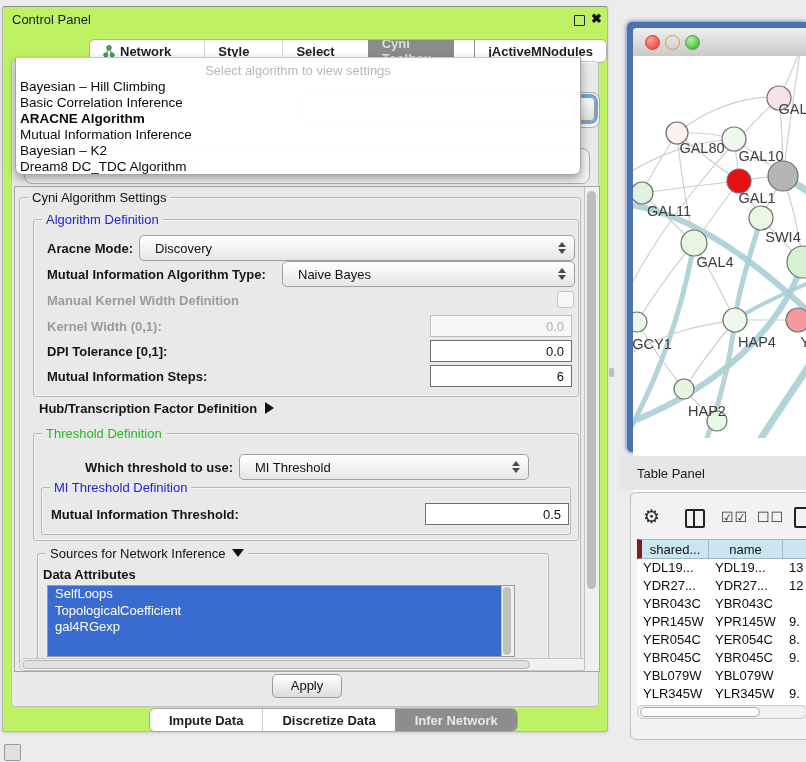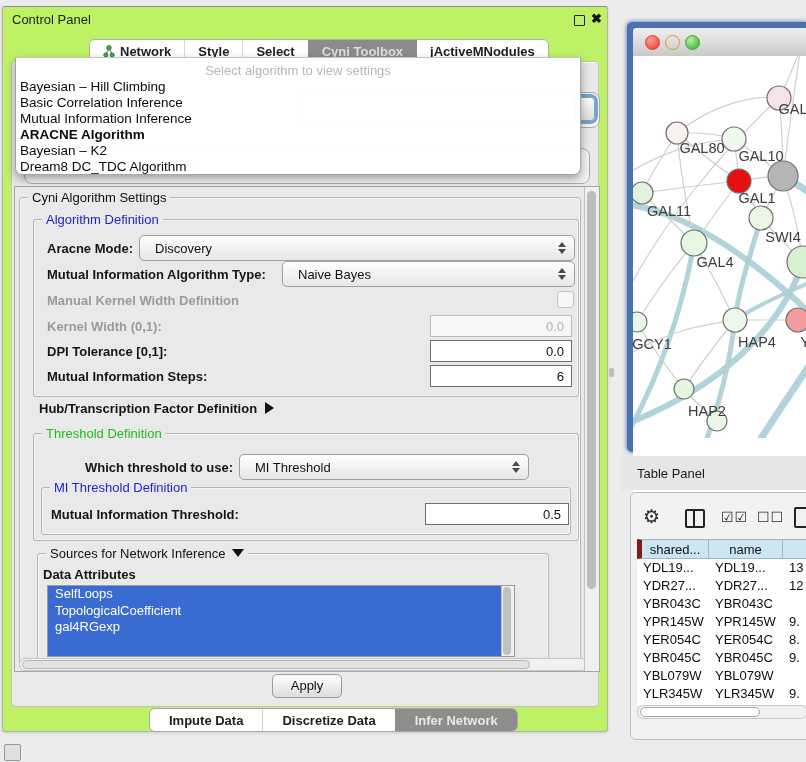--- a/index.html
+++ b/index.html
@@ -15,21 +15,21 @@
     background:#bef264;border:1px solid #b3b3b3;border-top:1px solid #8f8f8f;
     border-radius:3px;box-shadow:0 1px 3px rgba(0,0,0,.15);
   }
   .cp-titlebar{position:absolute;left:0;top:0;width:100%;height:24px;}
   .cp-title{position:absolute;left:9px;top:5px;font-size:13px;color:#1c1c1c;}
   .cp-float{position:absolute;right:22px;top:8px;width:9px;height:9px;border:1.5px solid #222;border-radius:1px;}
   .cp-close{position:absolute;right:5px;top:4px;font-size:13px;font-weight:bold;color:#111;}
   
   #top-tabs{
     position:absolute;left:86px;top:32px;height:22px;display:flex;
-    background:#fff;border:1px solid #aeaeae;border-radius:6px;overflow:hidden;
+    background:#fff;border:1px solid #aeaeae;border-radius:6px;overflow:hidden;gap:20px;
   }
   .tab{display:flex;align-items:center;gap:5px;padding:0 13px;font-size:13px;font-weight:bold;color:#1d1d1d;border-left:1px solid #d8d8d8;}
   .tab:first-child{border-left:none;}
   .tab.selected{background:#8b8b8b;color:#dedede;border-left-color:#8b8b8b;}
   .tab.selected + .tab{border-left-color:#8b8b8b;}
   
   .cp-content{
     position:absolute;left:8px;top:54px;width:586px;height:644px;
     background:#e9e9e9;border:1px solid #c2c2c2;border-radius:4px;
     box-shadow:inset 0 1px 0 rgba(255,255,255,.7);
@@ -259,22 +259,22 @@
       <div class="bseg">Impute Data</div>
       <div class="bseg">Discretize Data</div>
       <div class="bseg selected">Infer Network</div>
     </div>
 
   <div class="algo-popup">
     <div class="popup-placeholder">Select algorithm to view settings</div>
     <div class="popup-items" id="popup-items">
         <div class="popup-item">Bayesian – Hill Climbing</div>
         <div class="popup-item">Basic Correlation Inference</div>
+        <div class="popup-item bold">ARACNE Algorithm</div>
         <div class="popup-item">Mutual Information Inference</div>
-        <div class="popup-item bold">ARACNE Algorithm</div>
         <div class="popup-item">Bayesian – K2</div>
         <div class="popup-item">Dream8 DC_TDC Algorithm</div>
       </div>
   </div>
 </div>
 
 <div class="net-window">
   <div class="net-titlebar">
     <span class="light red"></span>
     <span class="light yellow"></span>

